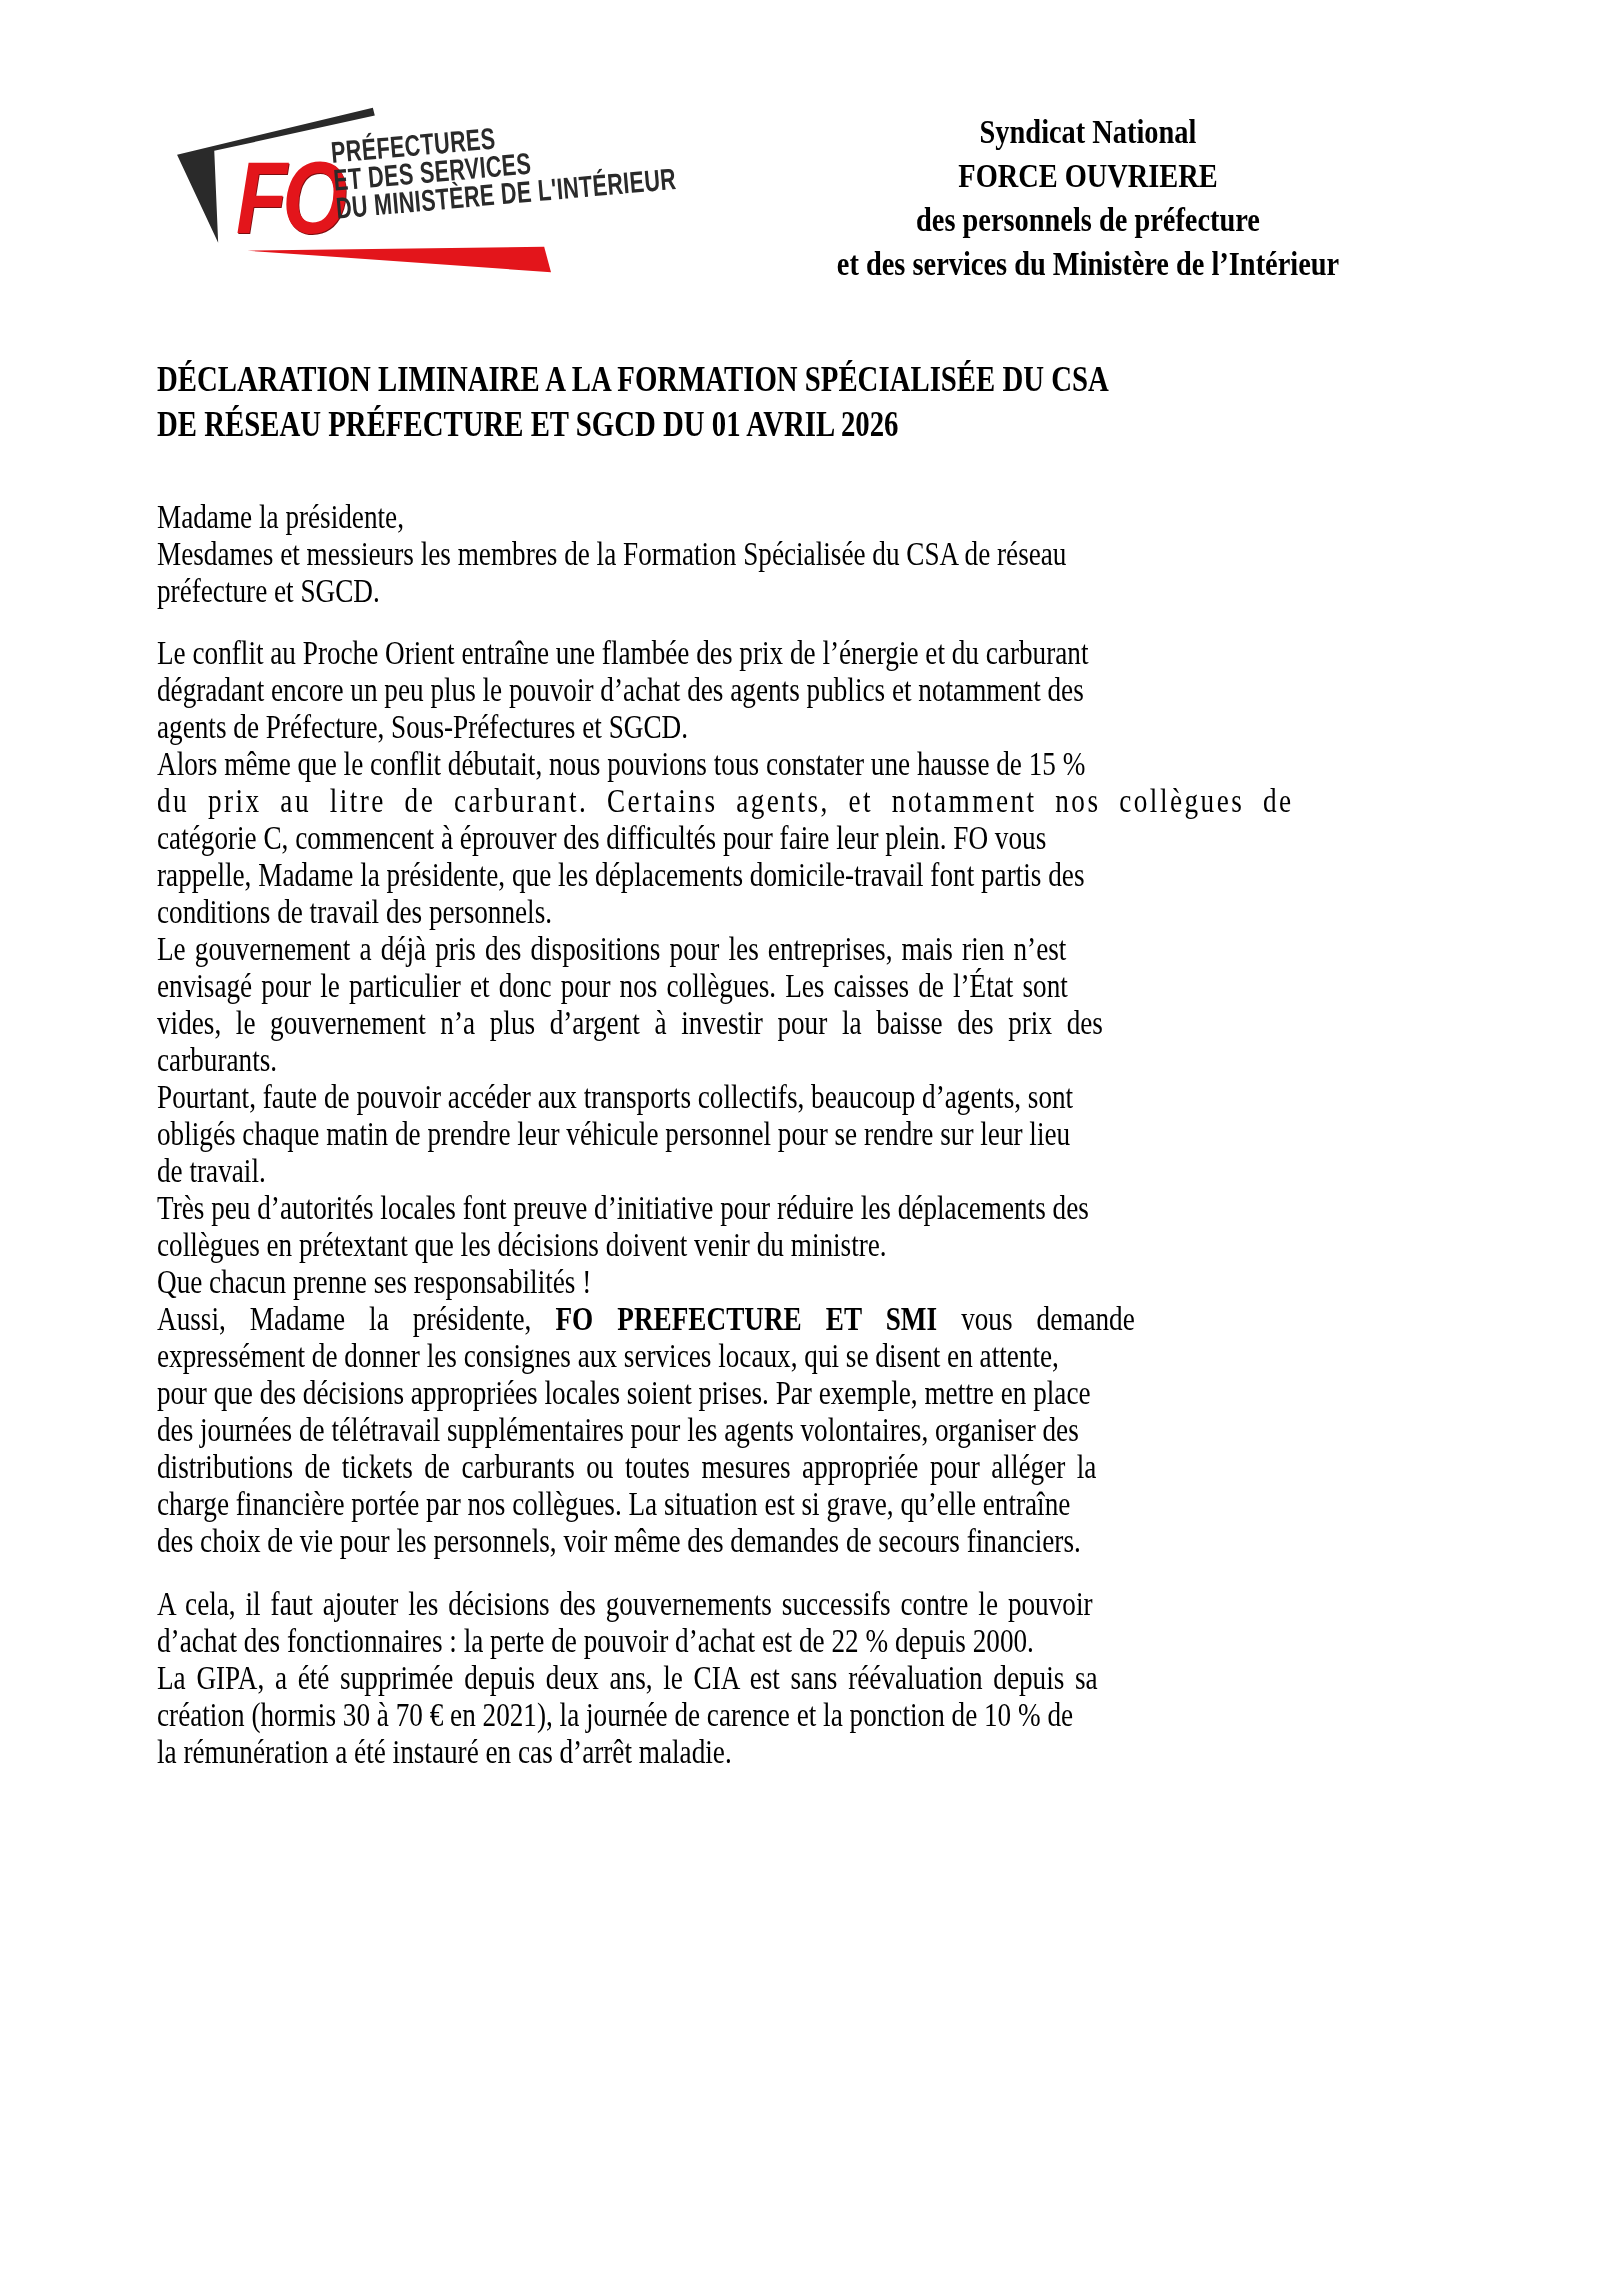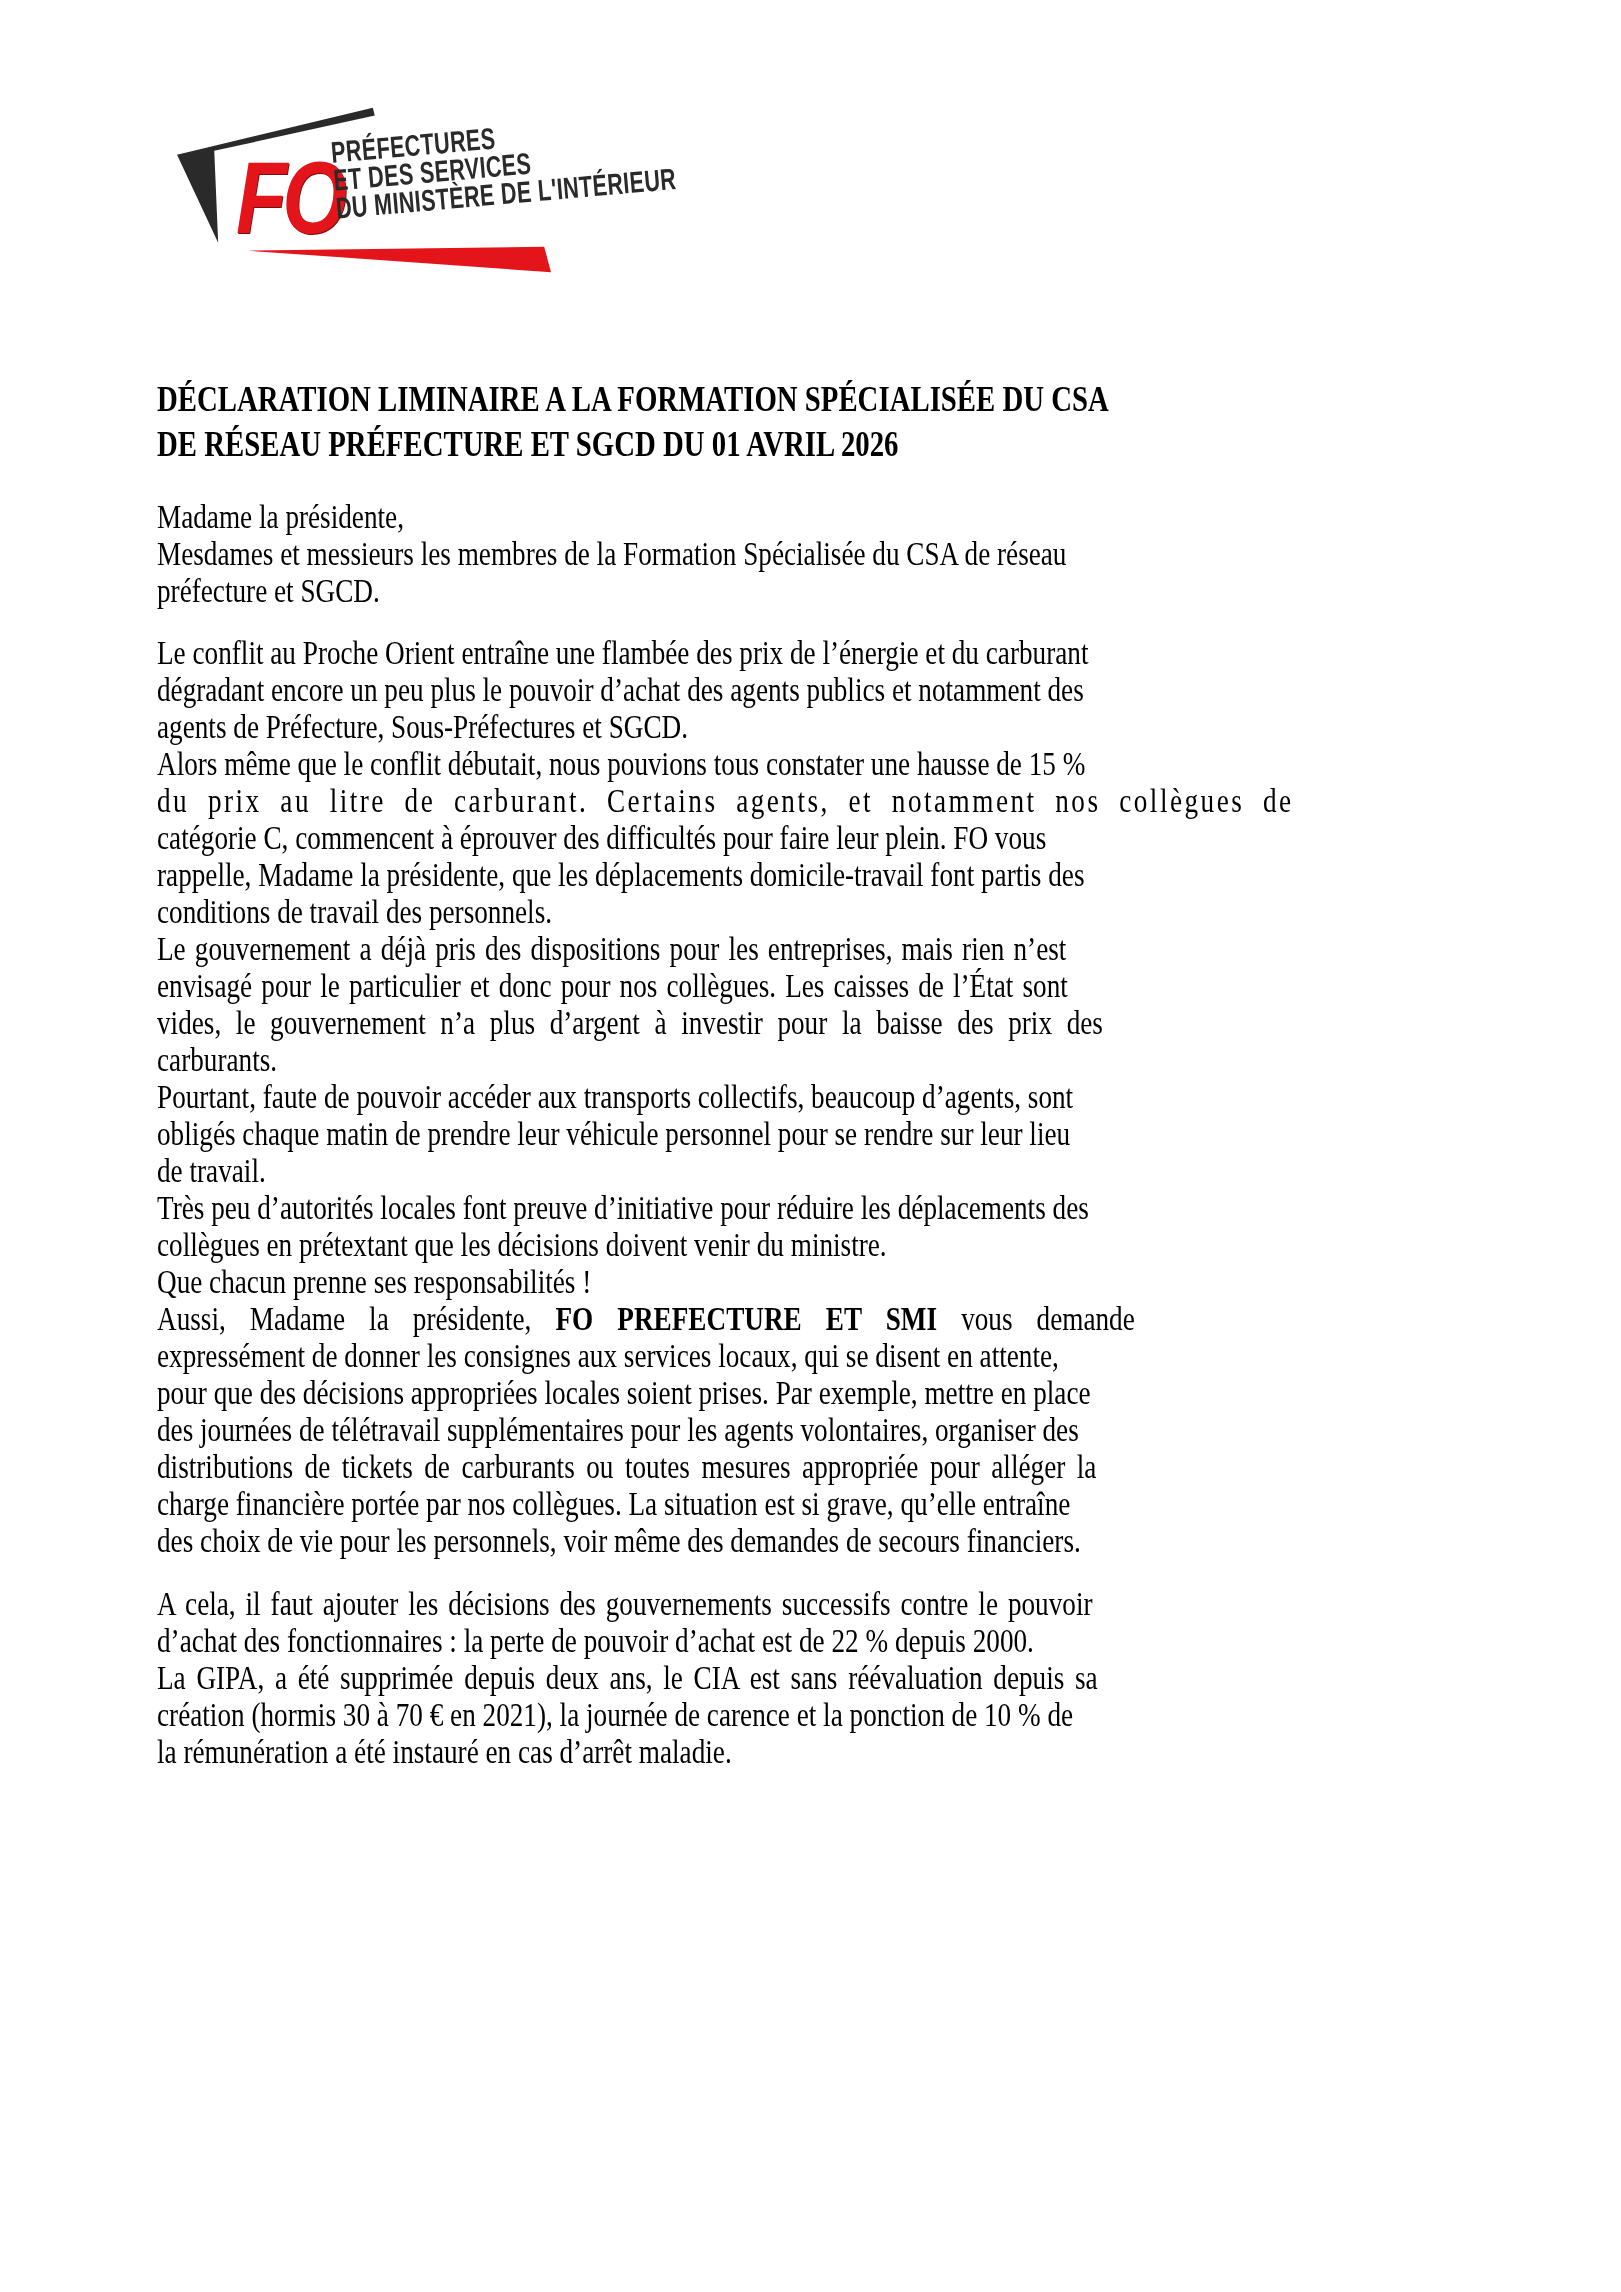--- a/index.html
+++ b/index.html
@@ -18,21 +18,21 @@
   .logo-line { font-family:"Liberation Sans", sans-serif; font-weight:bold; color:#2a2a2a;
                font-size:30px; line-height:28px; white-space:nowrap;
                transform:scaleX(0.72); transform-origin:left top; letter-spacing:0.5px; }
 
   
   .org { position:absolute; left:745px; width:686px; top:110px; text-align:center; }
   .org-line { font-weight:bold; font-size:33px; line-height:44px; white-space:nowrap;
               transform:scaleX(0.86); transform-origin:center top; }
 
   
-  .title { position:absolute; left:157px; top:377px; width:1313px; }
+  .title { position:absolute; left:157px; top:357px; width:1313px; }
   .title-line { font-weight:bold; font-size:36px; line-height:45px; white-space:nowrap;
                 transform:scaleX(0.80); transform-origin:left top; }
 
   
   .body { position:absolute; left:157px; top:498px; width:1313px;font-family:Liberation Serif, serif; }
   .line { font-size:34px; line-height:37px; white-space:nowrap; height:37px;
           transform-origin:left top; }
   .gap { height:24.5px; }
   .gap2 { height:26.5px; }
   b { font-weight:bold; }
@@ -50,20 +50,26 @@
       <polygon points="82,158 385,154 392,180" fill="#e3151b"></polygon>
     </svg>
     <div class="logo-fo">FO</div>
     <div class="logo-lines">
       <div class="logo-line">PRÉFECTURES</div>
       <div class="logo-line">ET DES SERVICES</div>
       <div class="logo-line">DU MINISTÈRE DE L'INTÉRIEUR</div>
     </div>
   </div>
 
+  <div class="org">
+    <div class="org-line">Syndicat National</div>
+    <div class="org-line">FORCE OUVRIERE</div>
+    <div class="org-line">des personnels de préfecture</div>
+    <div class="org-line">et des services du Ministère de l’Intérieur</div>
+  </div>
 
   <div class="title">
     <div class="title-line">DÉCLARATION LIMINAIRE A LA FORMATION SPÉCIALISÉE DU CSA</div>
     <div class="title-line">DE RÉSEAU PRÉFECTURE ET SGCD  DU 01 AVRIL 2026</div>
   </div>
 
   <div class="body">
     <div class="line" style="transform:scaleX(0.80)">Madame la présidente,</div>
     <div class="line" style="transform:scaleX(0.80)">Mesdames et messieurs les membres de la Formation Spécialisée du CSA de réseau</div>
     <div class="line" style="transform:scaleX(0.80)">préfecture et SGCD.</div>

